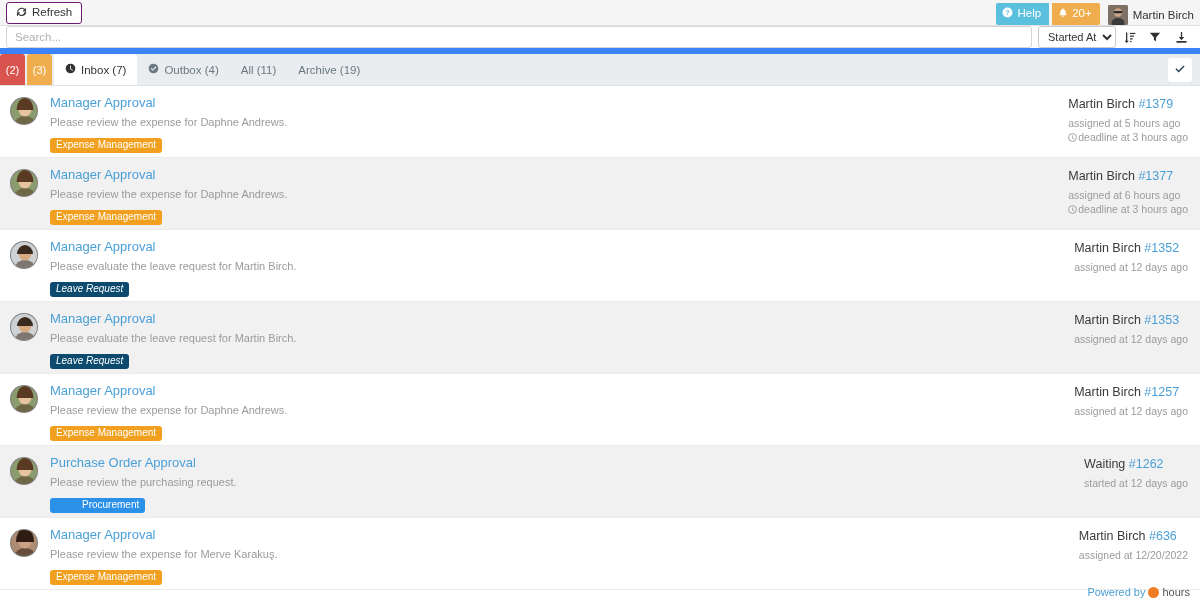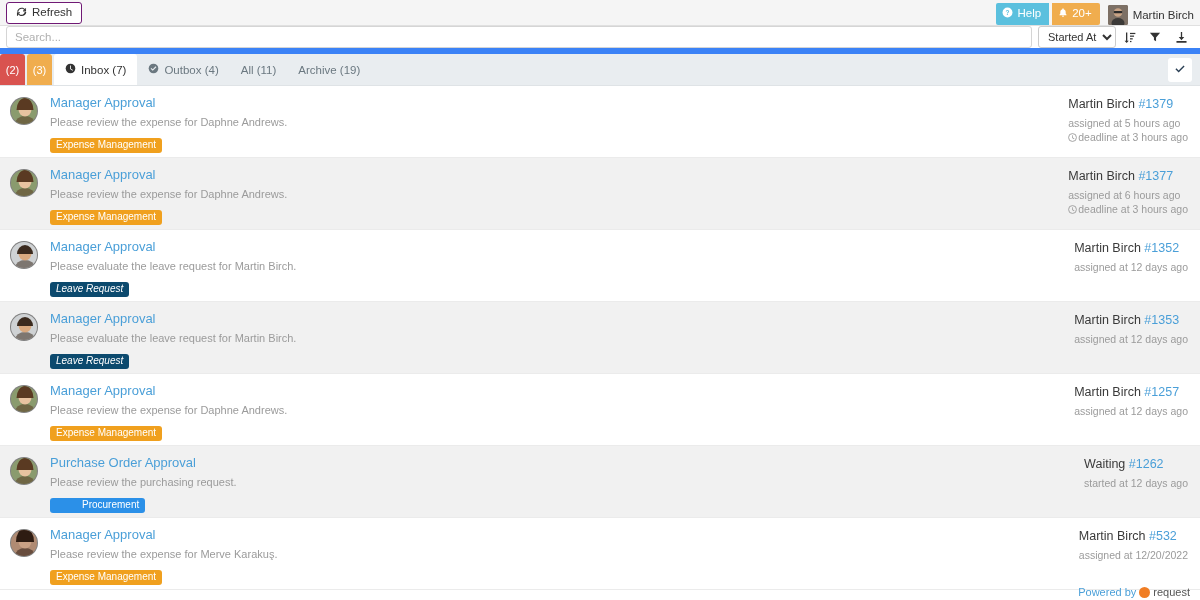--- a/index.html
+++ b/index.html
@@ -475,25 +475,25 @@
       </div>
       <div class="row">
         <span class="row-avatar"><svg width="28" height="28" viewBox="0 0 28 28">
             <rect width="28" height="28" fill="#b08b73"></rect>
             <ellipse cx="14" cy="26" rx="10" ry="8" fill="#2e1c12" opacity=".55"></ellipse>
             <circle cx="14" cy="12" r="6.4" fill="#caa184"></circle>
             <path d="M5 12 a9 14 0 0 1 18 0 z" fill="#2e1c12"></path>
           </svg></span>
         <div class="row-main"><div class="row-title">Manager Approval</div><div class="row-desc">Please review the expense for Merve Karakuş.</div><span class="tag tag-expense">Expense Management</span></div>
         <div class="row-right">
-          <div class="row-assignee"><span>Martin Birch</span> <span class="num">#532</span></div>
+          <div class="row-assignee"><span>Martin Birch</span> <span class="num">#636</span></div>
           <span class="row-meta">assigned at 12/20/2022</span>
         </div>
       </div>
     </div>
 
   <div class="powered">
     <span>Powered by</span>
     <span class="emakin-logo"></span>
-    <span class="emakin-name">request</span>
+    <span class="emakin-name">hours</span>
   </div>
 
 </div>
 
 </body></html>

